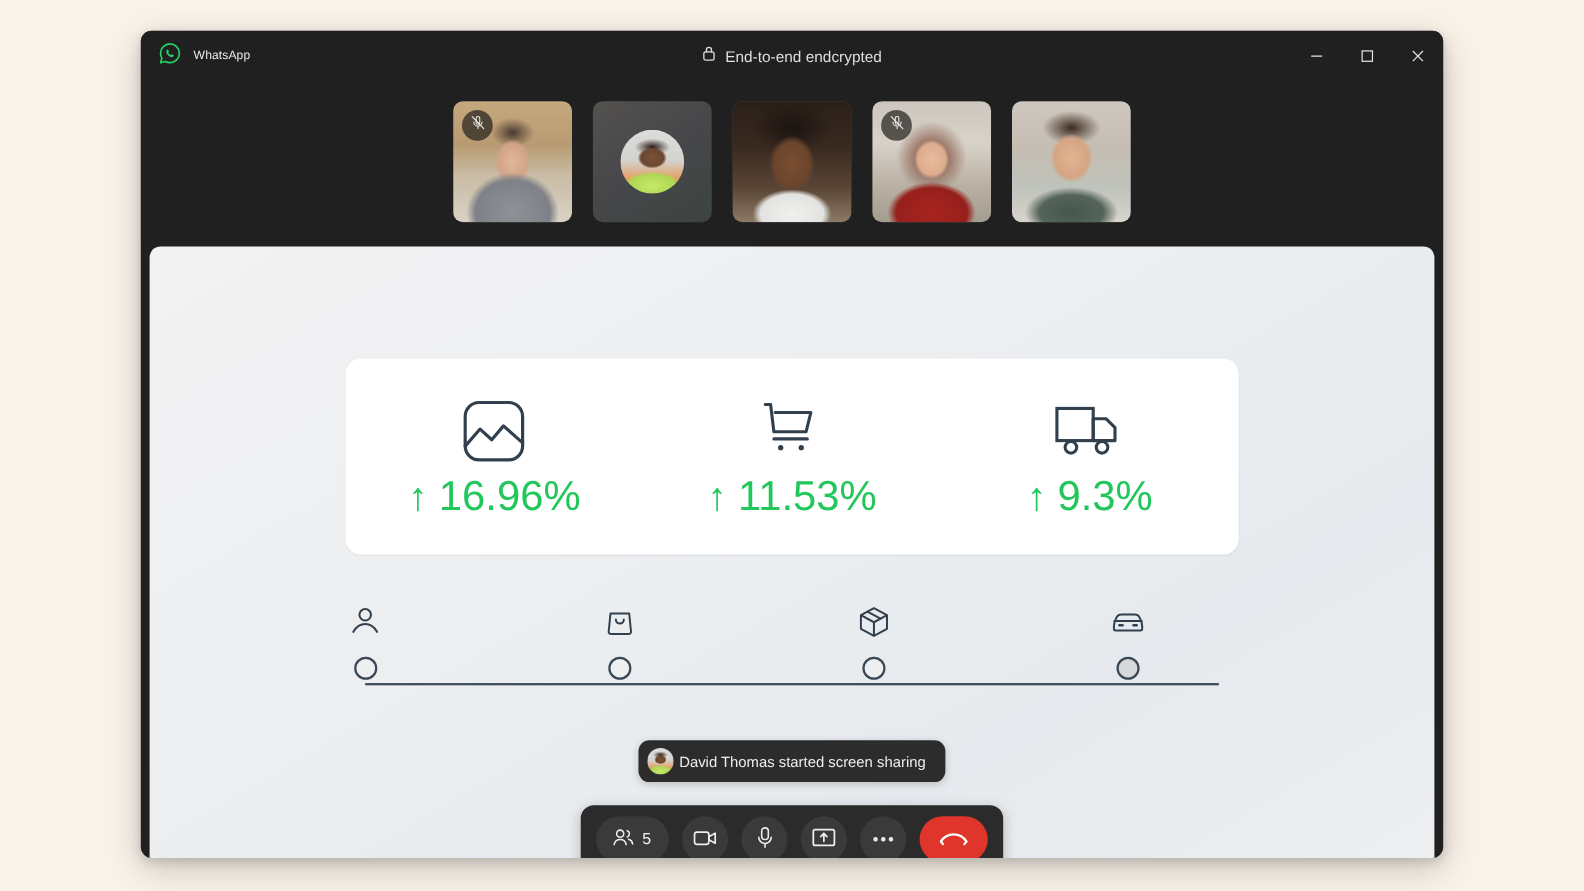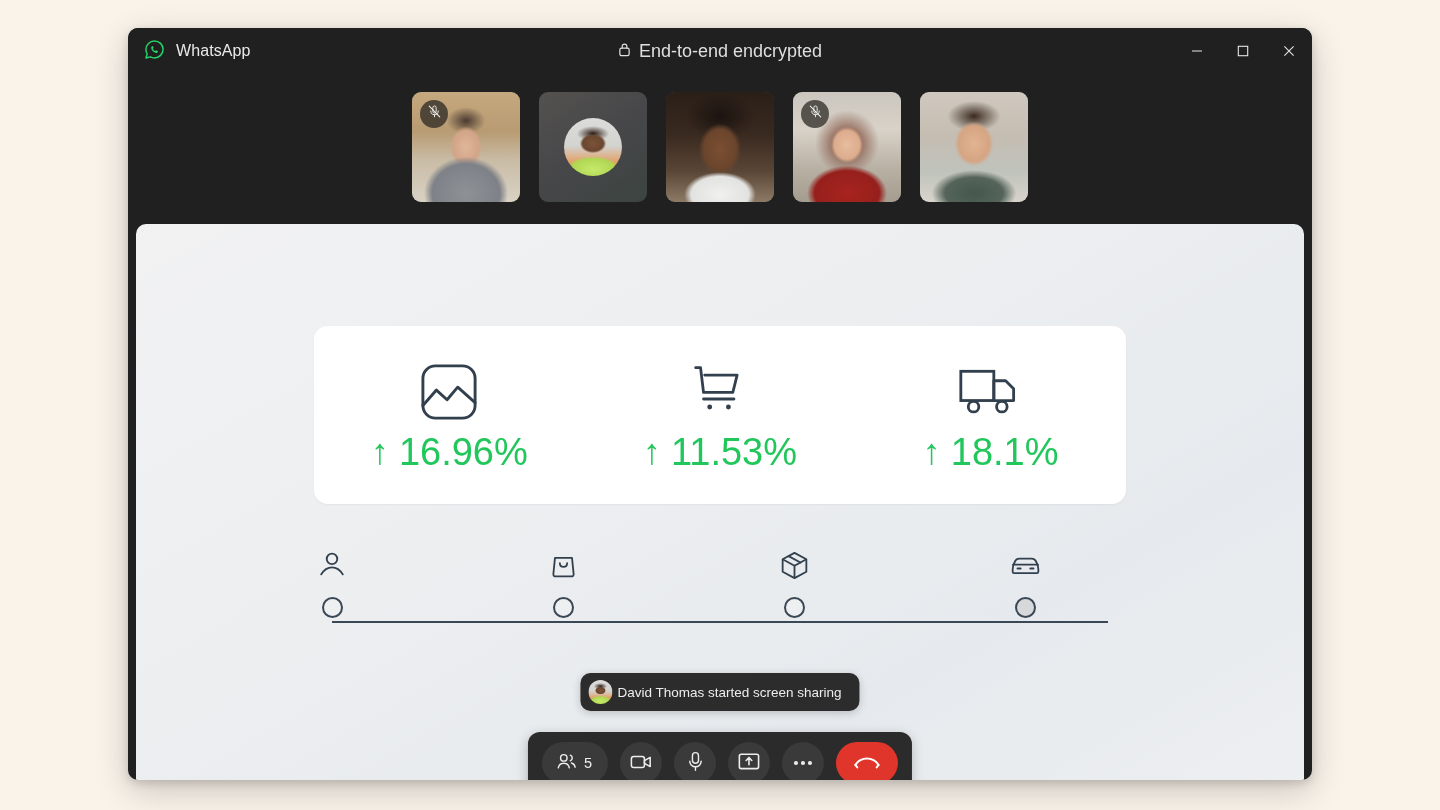--- a/index.html
+++ b/index.html
@@ -20,27 +20,27 @@
     overflow:hidden;
   }
 
   
   #titlebar{
     position:relative; height:46px; width:100%;
     background:#202020;
     display:flex; align-items:center;
   }
   #brand{ display:flex; align-items:center; gap:11px; padding-left:16px; }
-  #brand .label{ color:#E9E9E9; font-size:16px; letter-spacing:.1px; }
+  #brand .label{ color:#E9E9E9; font-size:11px; letter-spacing:.1px; }
   #titlebar-center{
     position:absolute; left:0; right:0; top:0; height:46px;
     display:flex; align-items:center; justify-content:center;
     gap:8px; pointer-events:none;
   }
-  #titlebar-center .label{ color:#DFDFDF; font-size:18px; }
+  #titlebar-center .label{ color:#DFDFDF; font-size:14px; }
   #win-controls{
     position:absolute; right:0; top:0; height:46px;
     display:flex; align-items:center;
   }
   .win-btn{
     width:46px; height:46px; display:flex; align-items:center; justify-content:center;
     cursor:default;
   }
 
   
@@ -290,21 +290,21 @@
         <div class="icon-wrap">
           <svg width="66" height="56" viewBox="0 0 70 58" fill="none">
             <rect x="3" y="6" width="35" height="31" stroke="#32404E" stroke-width="3"></rect>
             <path d="M38 16h12.5L59 24.5V37H38z" stroke="#32404E" stroke-width="3" stroke-linejoin="round"></path>
             <circle cx="16.5" cy="43.5" r="5.6" stroke="#32404E" stroke-width="3"></circle>
             <circle cx="46.5" cy="43.5" r="5.6" stroke="#32404E" stroke-width="3"></circle>
           </svg>
         </div>
         <div class="value">
           <span class="arrow">↑</span>
-          <span>18.1%</span>
+          <span>9.3%</span>
         </div>
       </div>
     </div>
 
     <div id="timeline">
       <div class="track"></div>
 
       <div class="step" style="left:18px;">
         <div class="step-icon">
           <svg width="30" height="30" viewBox="0 0 32 32" fill="none">

